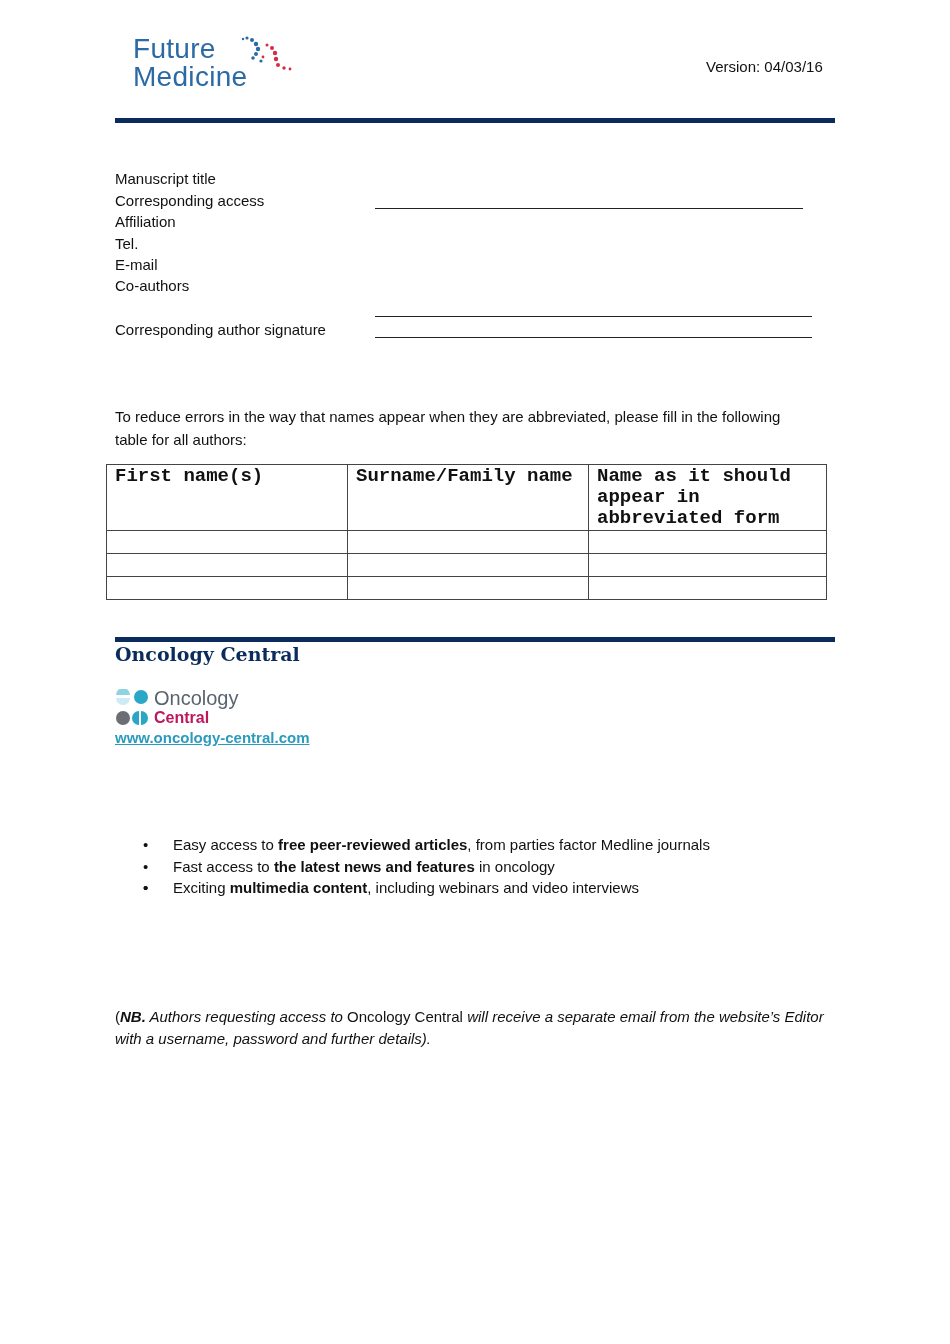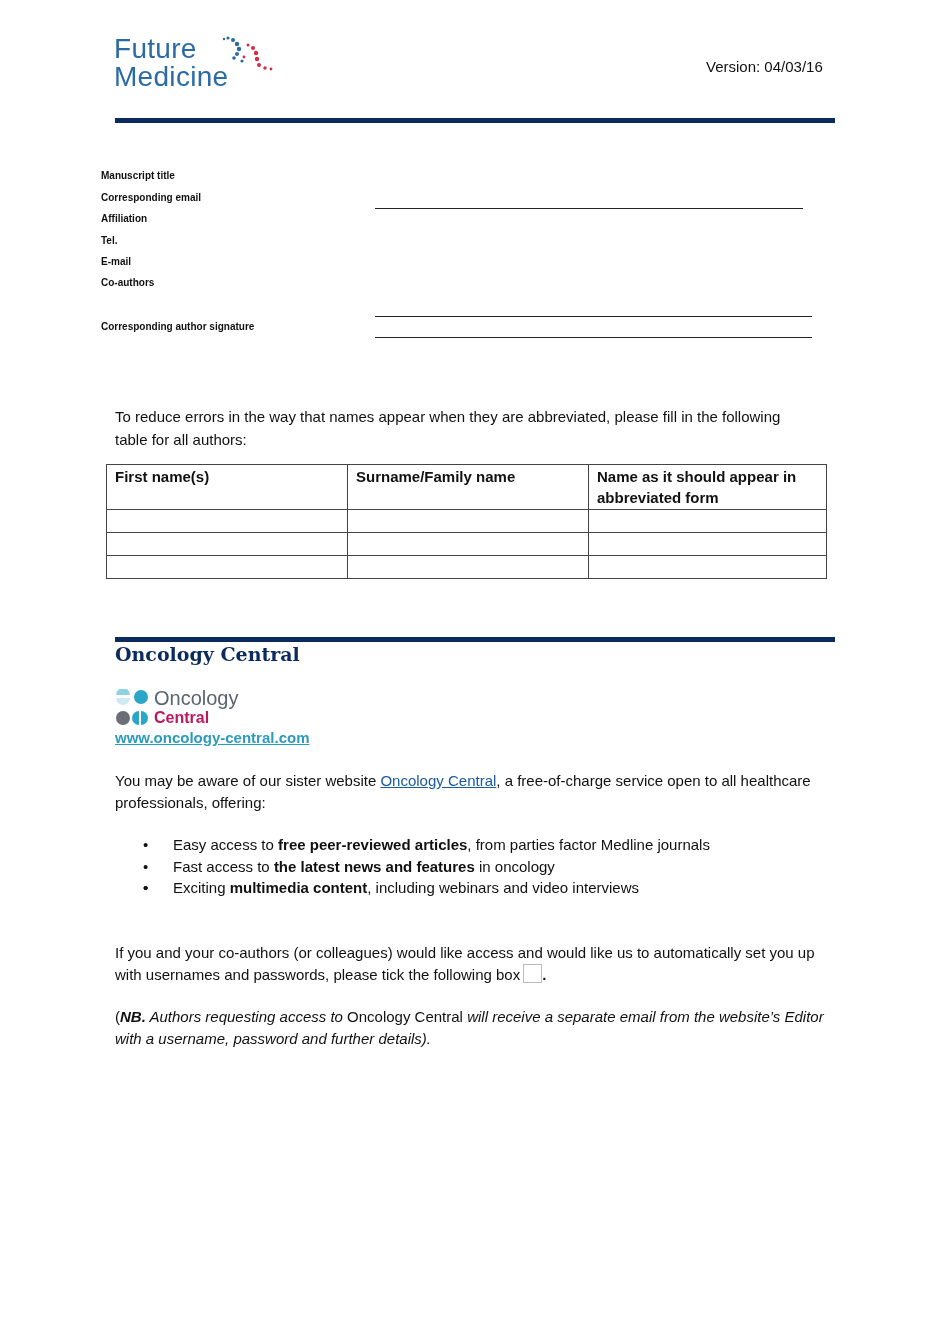--- a/index.html
+++ b/index.html
@@ -5,32 +5,32 @@
   html, body { margin: 0; padding: 0; background: #ffffff; }
   body { width: 950px; height: 1344px; position: relative; overflow: hidden;
          font-family: "Liberation Sans", sans-serif; color: #111; }
   .page { position: absolute; left: 0; top: 0; width: 950px; height: 1344px; }
   .abs { position: absolute; }
   .txt { font-size: 15px; line-height: 21.5px; }
   .b { font-weight: bold; }
   .i { font-style: italic; }
 
   
-  .fm-logo { left: 114px; top: 35px; width: 170px; height: 60px; }
+  .fm-logo { left: 133px; top: 35px; width: 170px; height: 60px; }
   .fm-word { font-family: "Liberation Sans", sans-serif; color: #2b6aa5; font-size: 28px; line-height: 28px; letter-spacing: 0.3px; }
 
   .version { left: 706px; top: 58px; font-size: 15px; }
 
   .rule { height: 5px; background: #0b2a5e; }
   .doc-title { left: 0; width: 950px; top: 124px; text-align: center; font-family: "DejaVu Serif", serif; font-weight: bold; color: #0b2a5e; font-size: 19px; }
 
-  .field-label { left: 101px; font-size: 10px; font-weight: bold; }
+  .field-label { left: 115px; font-size: 15px; font-weight: normal; }
   .uline { height: 1px; background: #222; }
 
-  table.authors { position: absolute; left: 106px; top: 464px; width: 721px; border-collapse: collapse; font-size: 15px; }
+  table.authors { position: absolute; left: 106px; top: 464px; width: 721px; border-collapse: collapse; font-size: 19px; font-family: Liberation Mono, monospace; }
   table.authors td { border: 1px solid #444; padding: 1px 8px; vertical-align: top; height: 20px; line-height: 21px; }
   table.authors tr.head td { height: 40px; font-weight: bold; }
 
   .section-title { left: 115px; top: 643px; font-family: "DejaVu Serif", serif; font-weight: bold; color: #0b2a5e; font-size: 19px; }
   .oc-logo { left: 115px; top: 688px; width: 140px; height: 40px; }
   .oc-word1 { color: #5a6470; font-size: 20px; line-height: 20px; }
   .oc-word2 { color: #be185d; font-size: 16px; line-height: 20px; font-weight: bold; }
   a.link { color: #1a5aa0; text-decoration: underline; }
   a.link-teal { color: #2b9bbd; text-decoration: underline; font-weight: bold; }
 
@@ -70,21 +70,21 @@
           <circle cx="26" cy="22" r="1.4"></circle>
       </g>
     </svg>
   </div>
 
   <div class="abs version">Version: 04/03/16</div>
 
   <div class="abs rule" style="left:115px;top:118px;width:720px;"></div>
 
   <div class="abs field-label" style="top:170px">Manuscript title</div>
-  <div class="abs field-label" style="top:192px">Corresponding email</div>
+  <div class="abs field-label" style="top:192px">Corresponding access</div>
   <div class="abs uline" style="left:375px;top:208px;width:428px"></div>
   <div class="abs field-label" style="top:213px">Affiliation</div>
   <div class="abs field-label" style="top:235px">Tel.</div>
   <div class="abs field-label" style="top:256px">E-mail</div>
   <div class="abs field-label" style="top:277px">Co-authors</div>
   <div class="abs uline" style="left:375px;top:316px;width:437px"></div>
   <div class="abs field-label" style="top:321px">Corresponding author signature</div>
   <div class="abs uline" style="left:375px;top:337px;width:437px"></div>
 
   <div class="abs txt" style="left:115px;top:405px;width:700px;line-height:23px">To reduce errors in the way that names appear when they are abbreviated, please fill in the following table for all authors:</div>
@@ -126,32 +126,26 @@
       <path d="M26 22 A7 7 0 0 1 26 36 Z" fill="#2aa7c6"></path>
       <path d="M24 22 A7 7 0 0 0 24 36 Z" fill="#2aa7c6"></path>
     </svg>
     <div class="abs oc-word1" style="left:39px;top:0px">Oncology</div>
     <div class="abs oc-word2" style="left:39px;top:20px">Central</div>
   </div>
   <div class="abs txt" style="left:115px;top:727px">
     <a class="link-teal" href="#">www.oncology-central.com</a>
   </div>
 
-  <div class="abs txt" style="left:115px;top:770px;width:700px">
-    <span>You may be aware of our sister website </span><a class="link" href="#">Oncology Central</a><span>, a free-of-charge service open to all healthcare professionals, offering:</span>
-  </div>
 
   <ul class="bullets">
     <li><span class="dot">•</span><span>Easy access to </span><b>free peer-reviewed articles</b><span>, from parties factor Medline journals</span></li>
     <li><span class="dot">•</span><span>Fast access to </span><b>the latest news and features</b><span> in oncology</span></li>
     <li><span class="dot">•</span><b></b><span></span></li>
     <li><span class="dot">•</span><span>Exciting </span><b>multimedia content</b><span>, including webinars and video interviews</span></li>
   </ul>
 
-  <div class="abs txt" style="left:115px;top:942px;width:705px">
-    <span>If you and your co-authors (or colleagues) would like access and would like us to automatically set you up with usernames and passwords, please tick the following box</span><span class="checkbox"></span><span class="b">.</span>
-  </div>
 
   <div class="abs txt" style="left:115px;top:1006px;width:720px">
     <span>(</span><b class="i">NB.</b><span class="i"> Authors requesting access to </span><span>Oncology Central</span><span class="i"> will receive a separate email from the website’s Editor with a username, password and further details</span><span class="i">).</span>
   </div>
 
 </div>
 
 </body></html>

